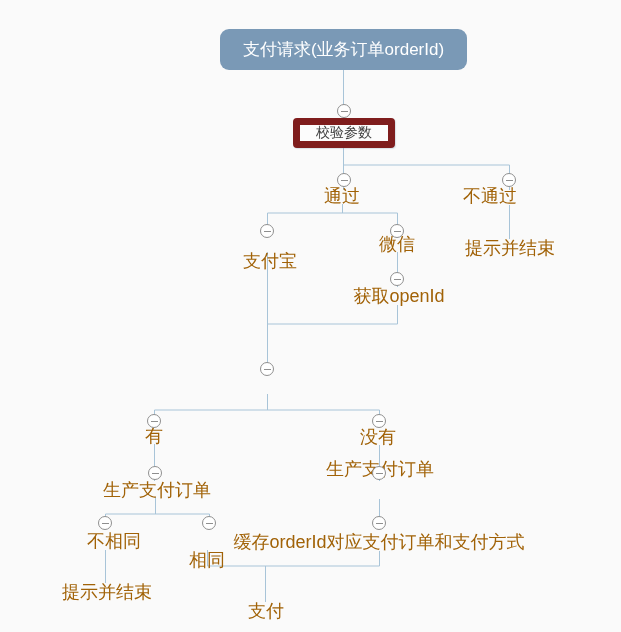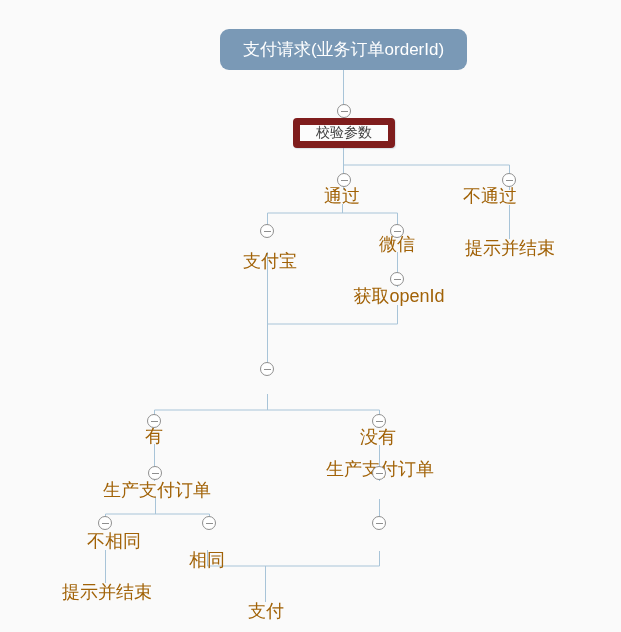--- a/index.html
+++ b/index.html
@@ -68,20 +68,21 @@
   <div class="txt-node" style="left:510px;top:248px">提示并结束</div>
   <div class="txt-node" style="left:270px;top:261px">支付宝</div>
   <div class="txt-node" style="left:397px;top:244px">微信</div>
   <div class="txt-node" style="left:399px;top:296px">获取openId</div>
   <div class="txt-node" style="left:154px;top:436px">有</div>
   <div class="txt-node" style="left:378px;top:437px">没有</div>
   <div class="txt-node" style="left:157px;top:490px">生产支付订单</div>
   <div class="txt-node" style="left:380px;top:469px">生产支付订单</div>
   <div class="txt-node" style="left:114px;top:541px">不相同</div>
   <div class="txt-node" style="left:207px;top:560px">相同</div>
+  <div class="txt-node" style="left:379px;top:542px">缓存orderId对应支付订单和支付方式</div>
   <div class="txt-node" style="left:107px;top:592px">提示并结束</div>
   <div class="txt-node" style="left:266px;top:611px">支付</div>
 
   <div class="collapse" style="left:344px;top:111px">
       <span class="minus"></span>
     </div>
   <div class="collapse" style="left:344px;top:180px">
       <span class="minus"></span>
     </div>
   <div class="collapse" style="left:509px;top:180px">

